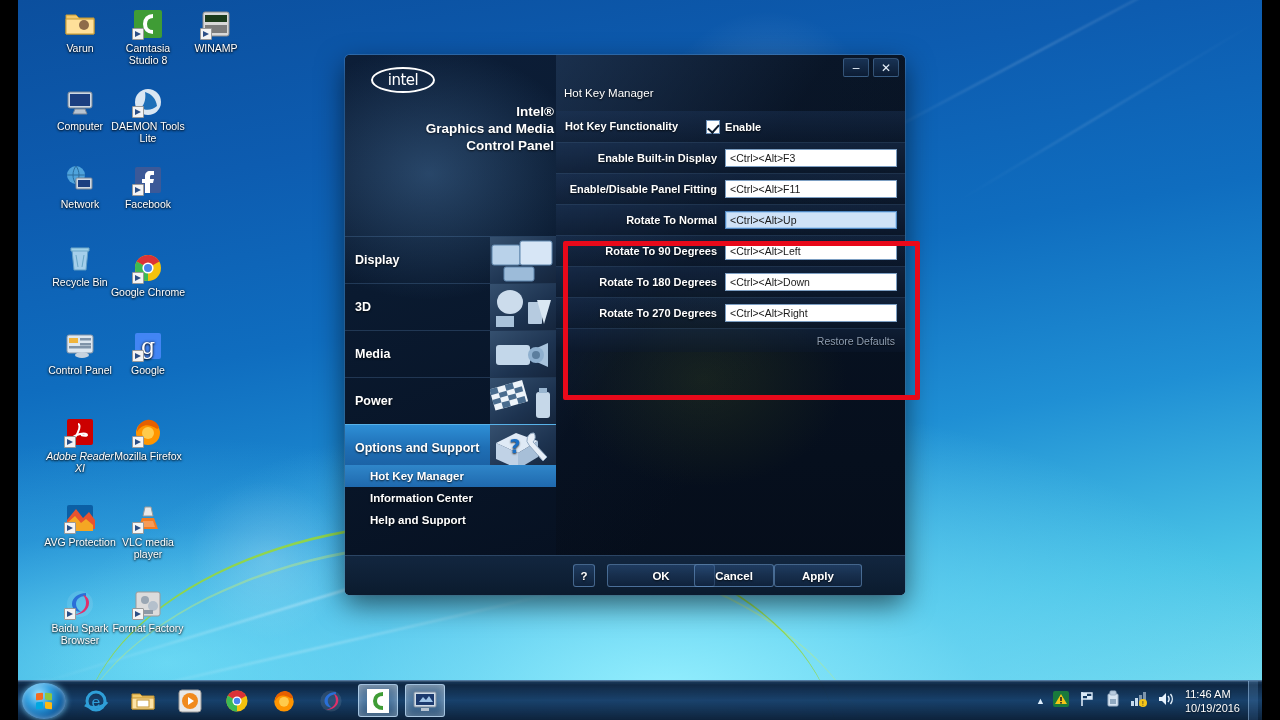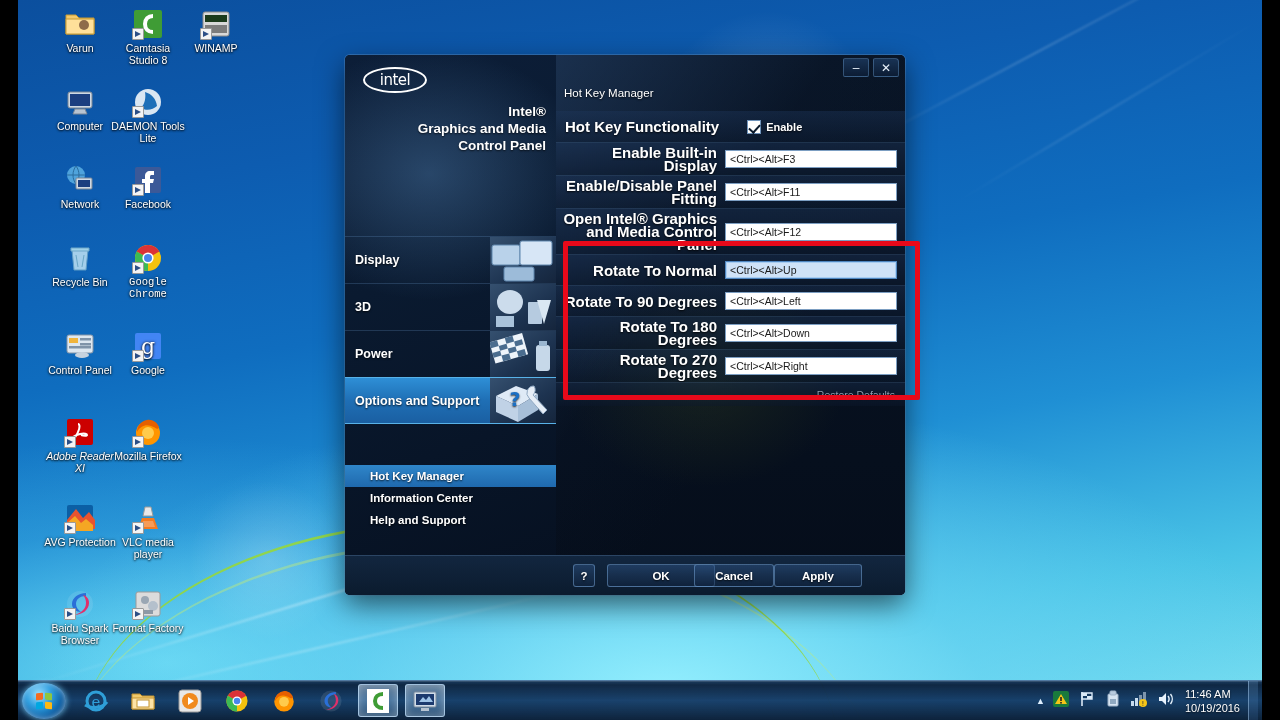--- a/index.html
+++ b/index.html
@@ -85,21 +85,21 @@
     background: #050a14;
   }
   
   #cp-left {
     position: absolute; left: 0; top: 0; width: 211px; height: 100%;
     background:
       radial-gradient(ellipse 230px 180px at 40% 22%, rgba(95,150,205,0.35) 0%, rgba(20,45,85,0) 70%),
       linear-gradient(160deg, #0c1e38 0%, #0a1a30 40%, #061020 100%);
   }
   #cp-header {
-    position: absolute; left: 4px; top: 0; width: 100%; height: 127px;
+    position: absolute; left: 12px; top: 0; width: 100%; height: 127px;
     padding: 12px 14px 0 14px;
   }
   .intel-logo {
     width: 64px; height: 26px; position: relative;
     border: 2px solid #ffffff; border-radius: 50%;
     display: flex; align-items: center; justify-content: center;
     color: #fff; font-size: 15px; letter-spacing: -0.5px;
     font-family: "DejaVu Sans", sans-serif;
   }
   .intel-logo::after {
@@ -176,21 +176,21 @@
   .form-rows { position: absolute; left: 0; top: 56px; width: 349px; }
   .frow {
     position: relative; width: 349px; min-height: 31px;
     display: flex; align-items: center; 
     border-top: 1px solid rgba(110,160,215,0.20);
     background: linear-gradient(180deg, rgba(30,55,92,0.42) 0%, rgba(13,28,50,0.42) 100%);
     padding: 3px 8px 3px 6px;
   }
   .frow:first-child { border-top: none; }
   .frow .flabel {
-    color: #ffffff; font-size: 15px; font-weight: bold;
+    color: #ffffff; font-size: 11px; font-weight: bold;
     text-align: right; line-height: 13px;
     text-shadow: 0 1px 2px rgba(0,0,0,0.85);
     flex: 1 1 auto; padding-right: 8px;
   }
   .frow .ftext {
     flex: 0 0 172px; height: 18px;
     background: #ffffff; border: 1px solid #7c9ec2;
     color: #1a1a1a; font-size: 10.5px;
     display: flex; align-items: center; padding: 0 4px;
     overflow: hidden; white-space: nowrap;
@@ -387,21 +387,21 @@
         <span class="lbl">Facebook</span>
       </div>
       <div class="desk-icon" style="left: 16px; top: 238px;">
         <span class="glyph"><svg width="32" height="32" viewBox="0 0 32 32">
             <path d="M8 8h16l-2 20H10z" fill="#bfe3f5" stroke="#6fa8c9" opacity=".85"></path>
             <path d="M7 6h18v3H7z" fill="#9fd2ea" stroke="#6fa8c9"></path>
             <path d="M12 13l2 12M20 13l-2 12" stroke="#6aa7c6" fill="none"></path>
           </svg></span>
         <span class="lbl">Recycle Bin</span>
       </div>
-      <div class="desk-icon" style="left: 84px; top: 238px; font-family: Liberation Mono, monospace;">
+      <div class="desk-icon" style="left: 84px; top: 248px;">
         <span class="glyph"><svg width="32" height="32" viewBox="0 0 32 32">
             <circle cx="16" cy="16" r="13" fill="#f4c20d"></circle>
             <path d="M16 3a13 13 0 0 1 11.3 6.6L16 16z" fill="#db3236"></path>
             <path d="M16 3 27.3 9.6H16z" fill="#db3236"></path>
             <path d="M4.7 9.6A13 13 0 0 1 16 3v13z" fill="#db3236"></path>
             <path d="M16 29A13 13 0 0 1 4.7 9.6L16 16z" fill="#3cba54"></path>
             <circle cx="16" cy="16" r="5.6" fill="#fff"></circle>
             <circle cx="16" cy="16" r="4" fill="#4885ed"></circle>
           </svg><span class="shortcut-arrow"></span></span>
         <span class="lbl">Google Chrome</span>
@@ -496,20 +496,29 @@
               <rect x="14" y="30" width="30" height="14" rx="2" fill="#9cbbd9" stroke="#5f86ad"></rect>
             </svg></span>
         </div>
         <div class="nav-item">
           <span>3D</span>
           <span class="nav-thumb"><svg viewBox="0 0 66 47" width="66" height="47">
               <ellipse cx="20" cy="18" rx="13" ry="12" fill="#ccdcec"></ellipse>
               <rect x="38" y="18" width="14" height="22" rx="1" fill="#b6cbe0"></rect>
               <path d="M54 40 L47 16 L61 16 Z" fill="#d9e7f3"></path>
               <rect x="6" y="32" width="18" height="11" fill="#a9c2da"></rect>
+            </svg></span>
+        </div>
+        <div class="nav-item">
+          <span>Media</span>
+          <span class="nav-thumb"><svg viewBox="0 0 66 47" width="66" height="47">
+              <rect x="6" y="14" width="34" height="20" rx="3" fill="#c3d7ea"></rect>
+              <path d="M40 20 L58 12 V36 L40 28Z" fill="#a8c3dc"></path>
+              <circle cx="46" cy="24" r="8" fill="#8fb0cf"></circle>
+              <circle cx="46" cy="24" r="4" fill="#5c7e9e"></circle>
             </svg></span>
         </div>
         <div class="nav-item">
           <span>Power</span>
           <span class="nav-thumb"><svg viewBox="0 0 66 47" width="66" height="47">
               <g transform="rotate(-16 20 18)">
                 <rect x="2" y="6" width="34" height="22" fill="#eef4fa"></rect>
                 <g fill="#4a6c8e">
                   <rect x="2" y="6" width="8" height="6"></rect>
                   <rect x="18" y="6" width="8" height="6"></rect>
@@ -564,24 +573,20 @@
           <span class="chk-label">Enable</span>
         </div>
         <div class="frow">
           <span class="flabel">Enable Built-in Display</span>
           <span class="ftext">&lt;Ctrl&gt;&lt;Alt&gt;F3</span>
         </div>
         <div class="frow">
           <span class="flabel">Enable/Disable Panel Fitting</span>
           <span class="ftext">&lt;Ctrl&gt;&lt;Alt&gt;F11</span>
         </div>
-        <div class="frow">
-          <span class="flabel">Open Intel® Graphics and Media Control Panel</span>
-          <span class="ftext">&lt;Ctrl&gt;&lt;Alt&gt;F12</span>
-        </div>
         <div class="frow focused">
           <span class="flabel">Rotate To Normal</span>
           <span class="ftext">&lt;Ctrl&gt;&lt;Alt&gt;Up</span>
         </div>
         <div class="frow">
           <span class="flabel">Rotate To 90 Degrees</span>
           <span class="ftext">&lt;Ctrl&gt;&lt;Alt&gt;Left</span>
         </div>
         <div class="frow">
           <span class="flabel">Rotate To 180 Degrees</span>

